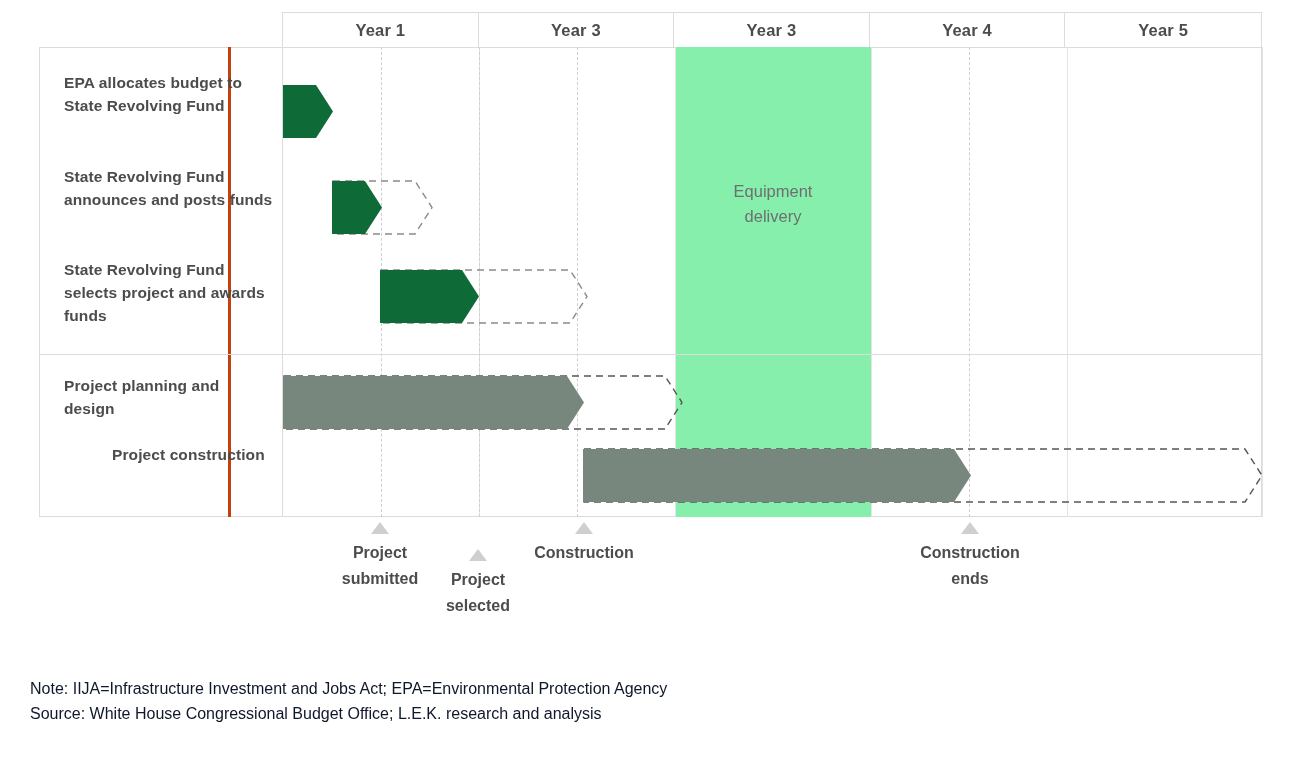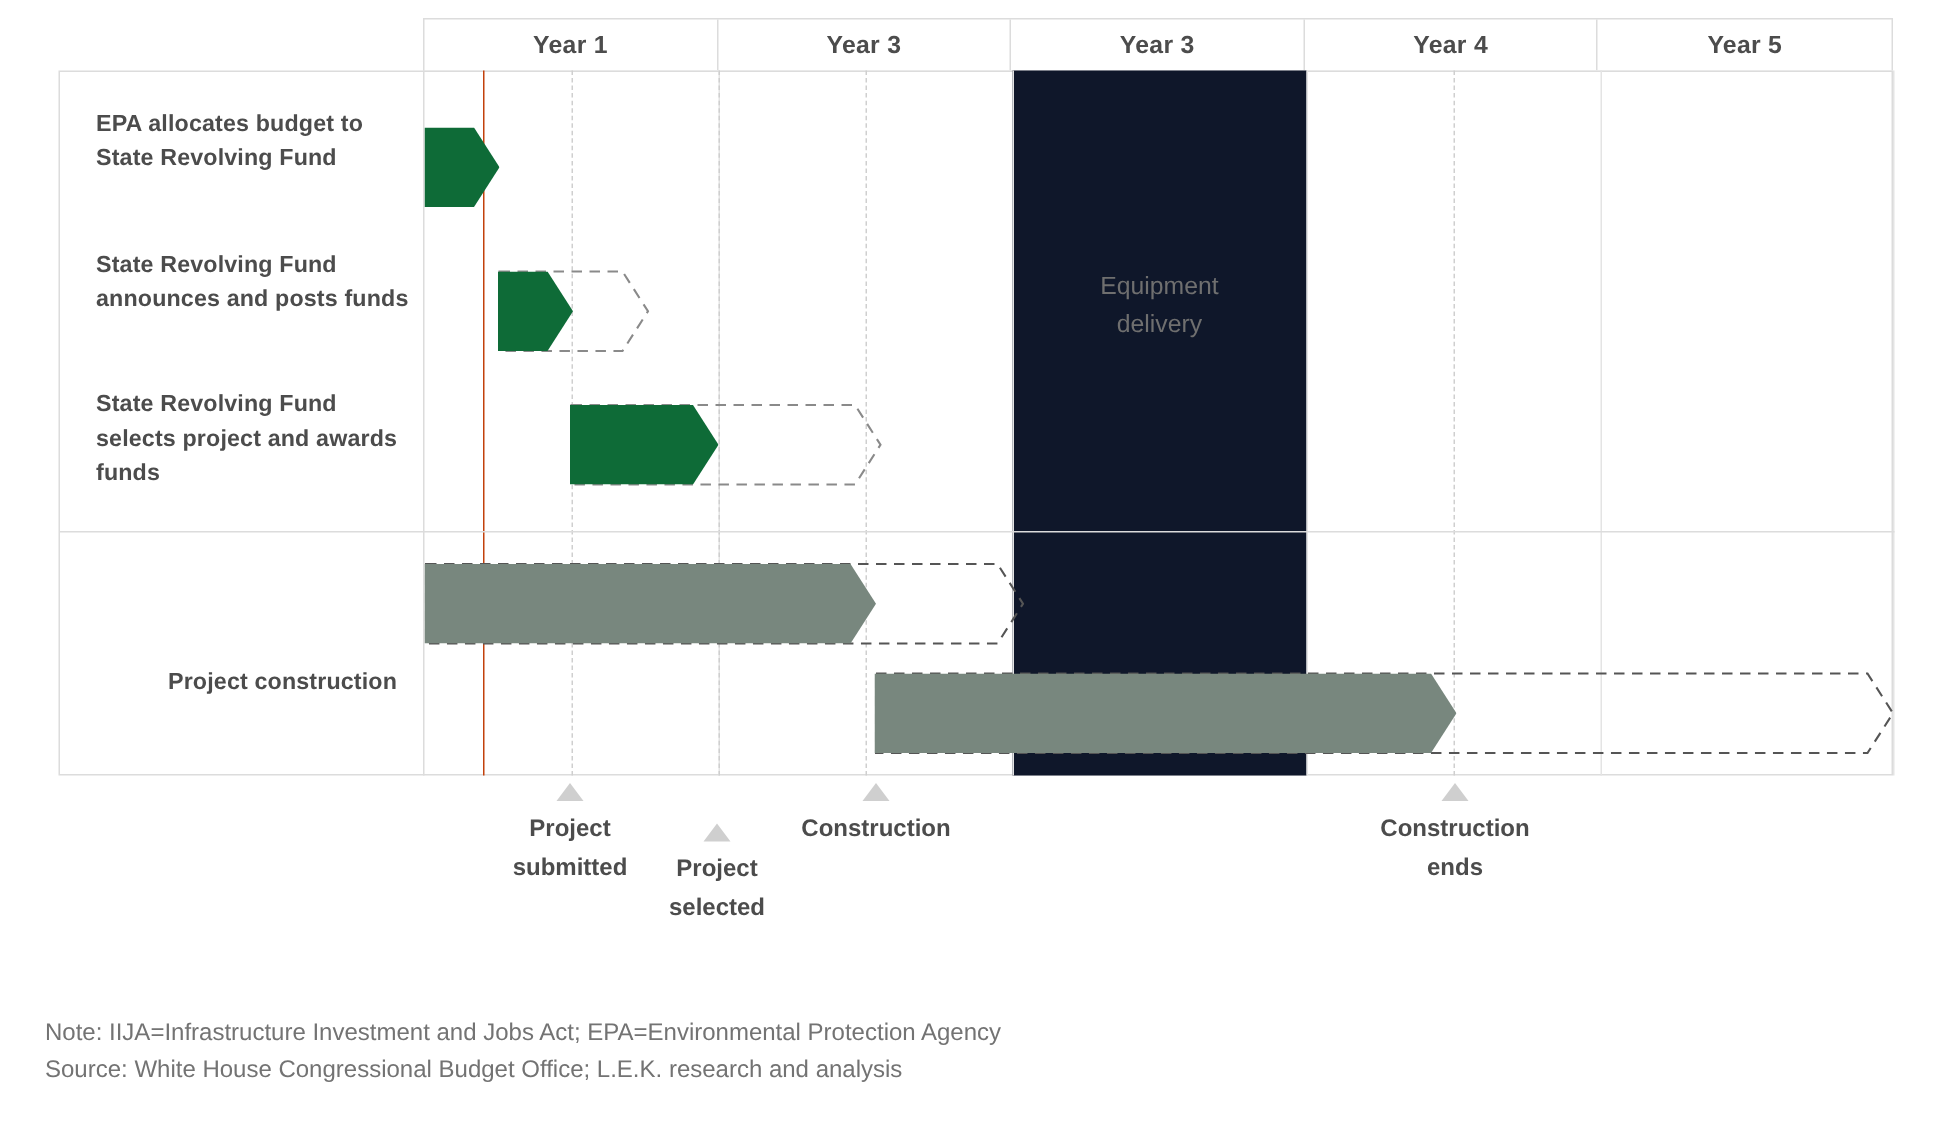--- a/index.html
+++ b/index.html
@@ -93,21 +93,21 @@
     border-left: 1px dashed #cfcfcf;
   }
 
   
   .equip-band {
     position: absolute;
     left: 392px;   
     top: 0;
     width: 196px;
     height: 470px;
-    background: #0f172a;
+    background: #86efac;
   }
   .equip-label {
     position: absolute;
     left: 0;
     top: 132px;
     width: 196px;
     text-align: center;
     font-size: 16.5px;
     line-height: 25px;
     color: #6f6f6f;
@@ -122,23 +122,23 @@
     width: 1223px;
     height: 1px;
     background: #dcdcdc;
   }
 
   
   .label-panel {
     position: absolute;
     left: 39px;
     top: 47px;
-    width: 284px;
-    height: 470px;
-    border-right: 1px solid #c2410c;
+    width: 192px;
+    height: 470px;
+    border-right: 3px solid #c2410c;
     box-sizing: border-box;
   }
   .row-label {
     position: absolute;
     left: 25px;
     width: 210px;
     font-size: 15.5px;
     font-weight: bold;
     line-height: 23px;
     color: #4c4c4c;
@@ -176,21 +176,21 @@
     color: #4c4c4c;
   }
 
   
   .footnotes {
     position: absolute;
     left: 30px;
     top: 676px;
     font-size: 16px;
     line-height: 25px;
-    color: #737373;
+    color: #0f172a;
     font-weight: normal;
   }
   .footnotes div { white-space: pre; }
 </style>
 </head>
 <body>
 
 <div id="chart-root">
 
   <div class="header-row">
@@ -200,20 +200,21 @@
     <div class="year-cell">Year 4</div>
     <div class="year-cell">Year 5</div>
   </div>
 
   <div class="frame-box"></div>
 
   <div class="label-panel">
     <div class="row-label" style="top:24px;">EPA allocates budget to State Revolving Fund</div>
     <div class="row-label" style="top:118px;">State Revolving Fund announces and posts funds</div>
     <div class="row-label" style="top:211px;">State Revolving Fund selects project and awards funds</div>
+    <div class="row-label" style="top:327px;">Project planning and design</div>
     <div class="row-label" style="top:396px;margin-left:48px;">Project construction</div>
   </div>
 
   <div class="plot-area">
 
     <div class="equip-band">
       <div class="equip-label">
         <div>Equipment</div>
         <div>delivery</div>
       </div>

